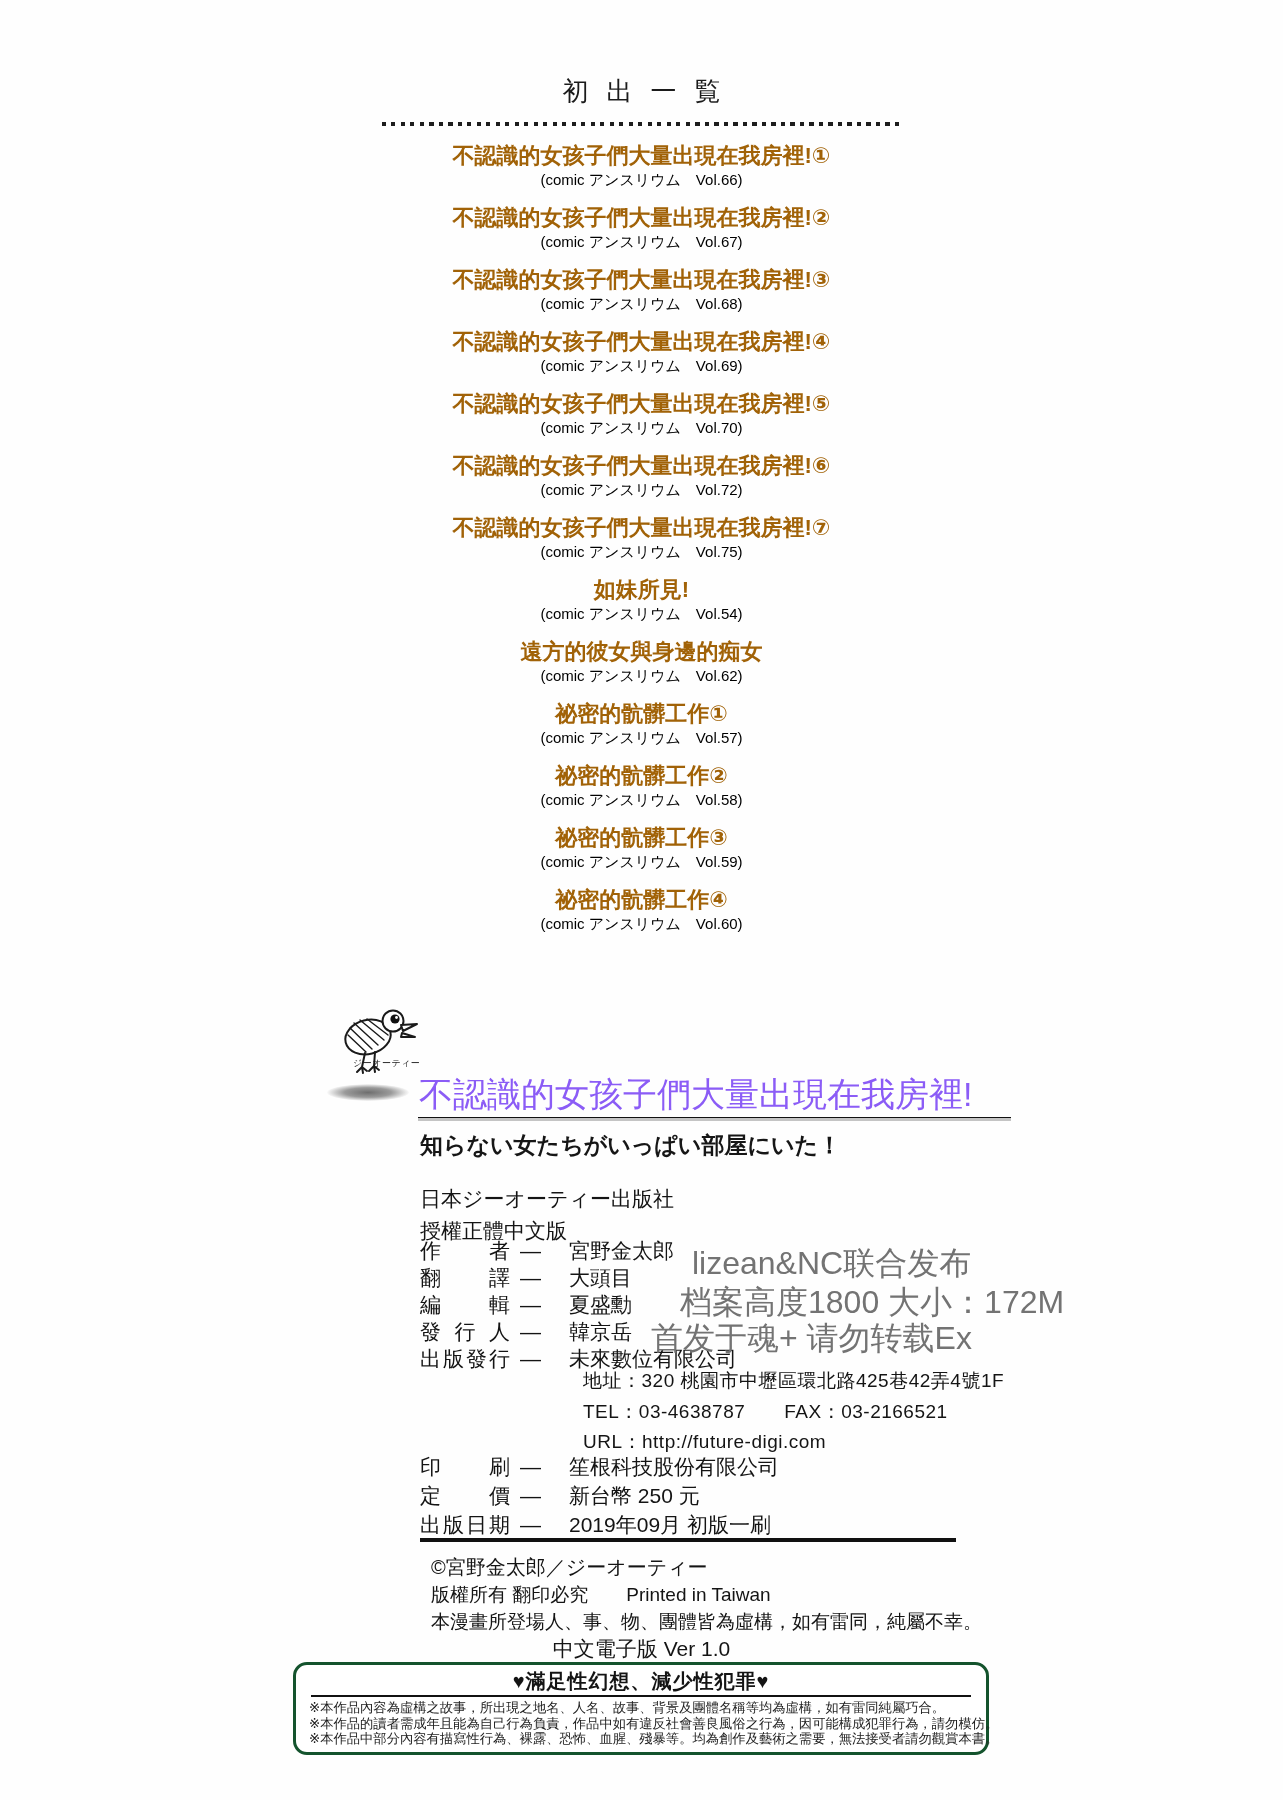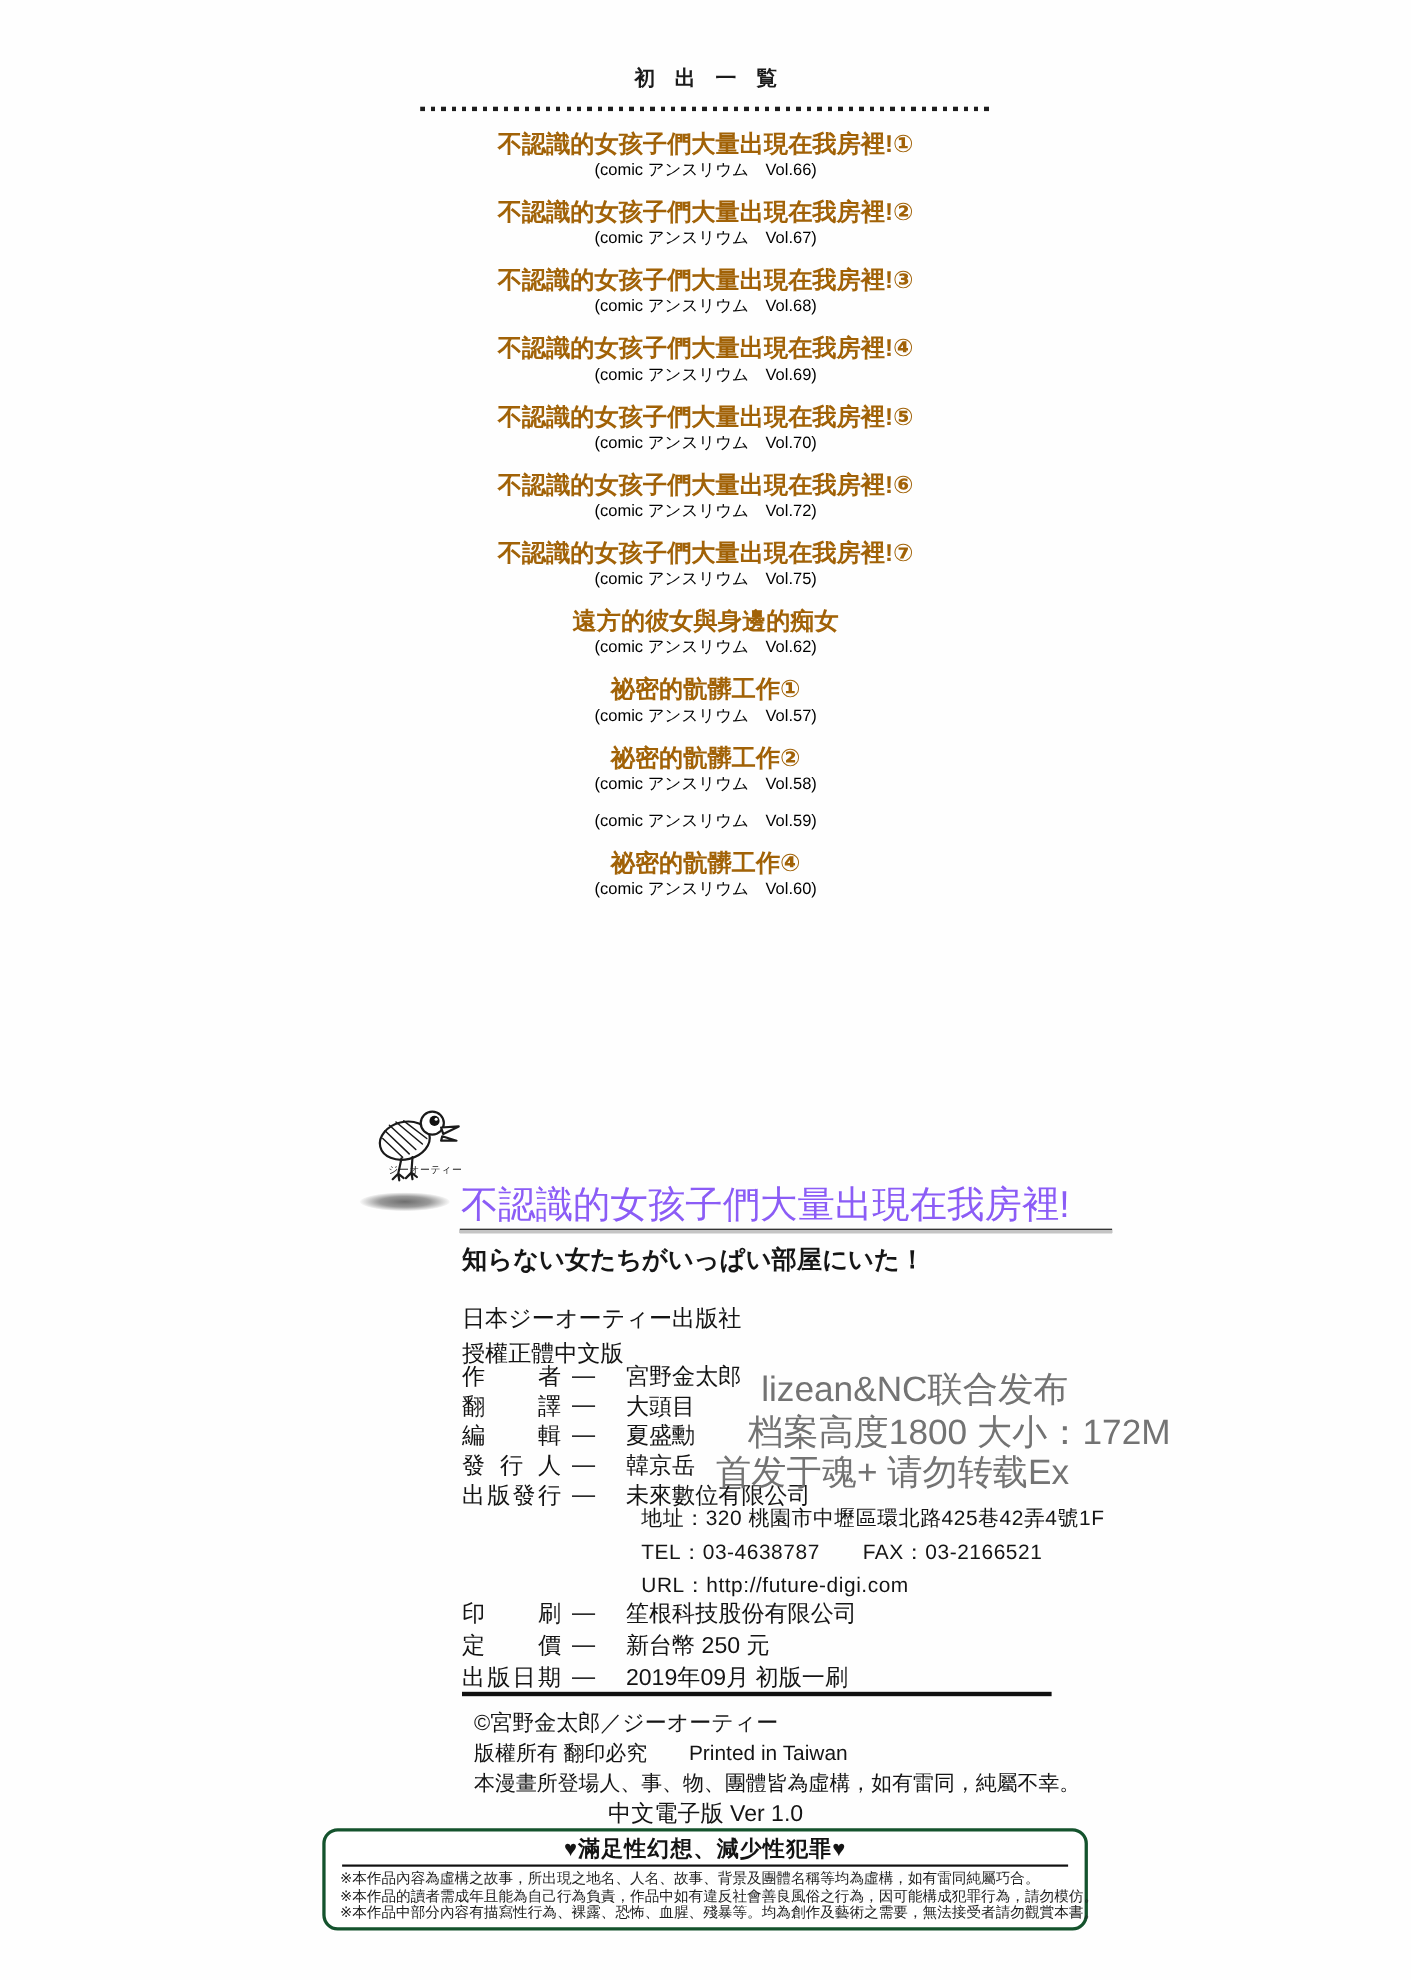--- a/index.html
+++ b/index.html
@@ -6,22 +6,23 @@
   html,body { background:#ffffff; }
   body { font-family:"Liberation Sans","DejaVu Sans",sans-serif; color:#141414; }
   #page {
     position:relative; width:1283px; height:1800px; margin:0 auto;
     background:#fefefe; overflow:hidden;
   }
 
   
   .pub-list { position:absolute; top:58px; left:0; width:100%; text-align:center; }
   .pub-list h1 {
-    font-size:19px; font-weight:700; letter-spacing:18px; text-indent:18px;
+    font-size:26px; font-weight:400; letter-spacing:18px; text-indent:18px;
     color:#1b1b1b;
+    margin-top:16px;
   }
   .dotted-divider {
     width:520px; height:4px; margin:13px auto 0;
     background-image:repeating-linear-gradient(to right,#1d1d1d 0 4px,transparent 4px 9.5px);
   }
   .entries { margin-top:16px; }
   .entry { margin-bottom:15px; }
   .entry-title { font-size:22px; font-weight:700; line-height:27px; color:#a16207; }
   .entry-source { font-size:15px; line-height:19px; margin-top:1px; color:#000000; font-weight:500; }
 
@@ -117,32 +118,37 @@
       </div>
       <div class="entry">
         <div class="entry-title">不認識的女孩子們大量出現在我房裡!⑥</div>
         <div class="entry-source">(comic アンスリウム　Vol.72)</div>
       </div>
       <div class="entry">
         <div class="entry-title">不認識的女孩子們大量出現在我房裡!⑦</div>
         <div class="entry-source">(comic アンスリウム　Vol.75)</div>
       </div>
       <div class="entry">
+        <div class="entry-title">如妹所見!</div>
+        <div class="entry-source">(comic アンスリウム　Vol.54)</div>
+      </div>
+      <div class="entry">
         <div class="entry-title">遠方的彼女與身邊的痴女</div>
         <div class="entry-source">(comic アンスリウム　Vol.62)</div>
       </div>
       <div class="entry">
         <div class="entry-title">祕密的骯髒工作①</div>
         <div class="entry-source">(comic アンスリウム　Vol.57)</div>
       </div>
       <div class="entry">
         <div class="entry-title">祕密的骯髒工作②</div>
         <div class="entry-source">(comic アンスリウム　Vol.58)</div>
       </div>
       <div class="entry">
+        <div class="entry-title">祕密的骯髒工作③</div>
         <div class="entry-source">(comic アンスリウム　Vol.59)</div>
       </div>
       <div class="entry">
         <div class="entry-title">祕密的骯髒工作④</div>
         <div class="entry-source">(comic アンスリウム　Vol.60)</div>
       </div>
     </div>
   </section>
 
   <svg class="bird-logo" viewBox="0 0 88 80" fill="none">

